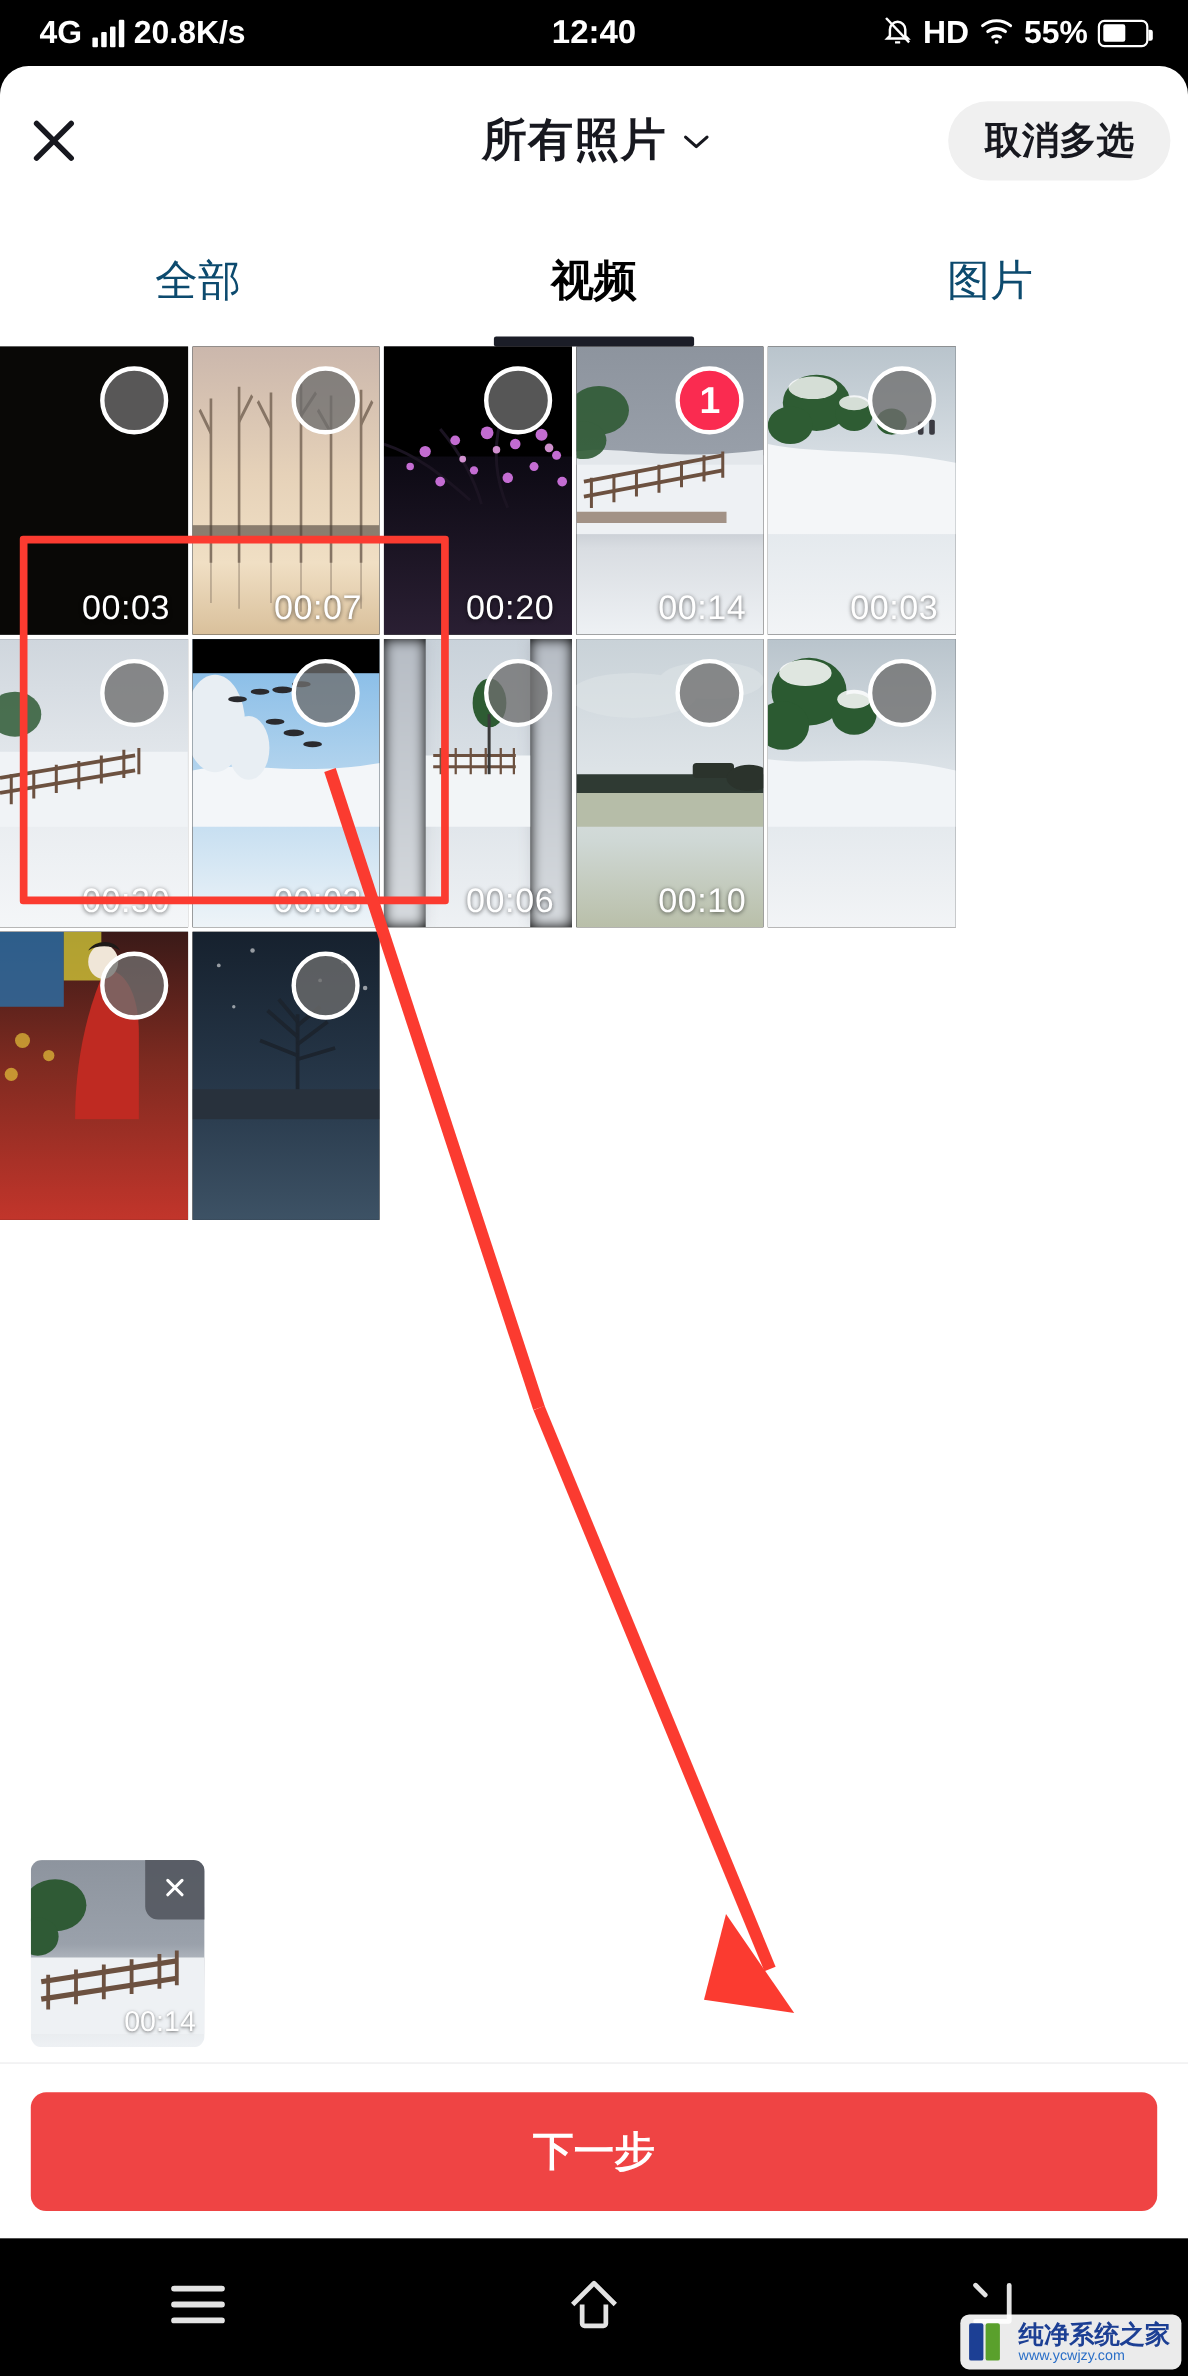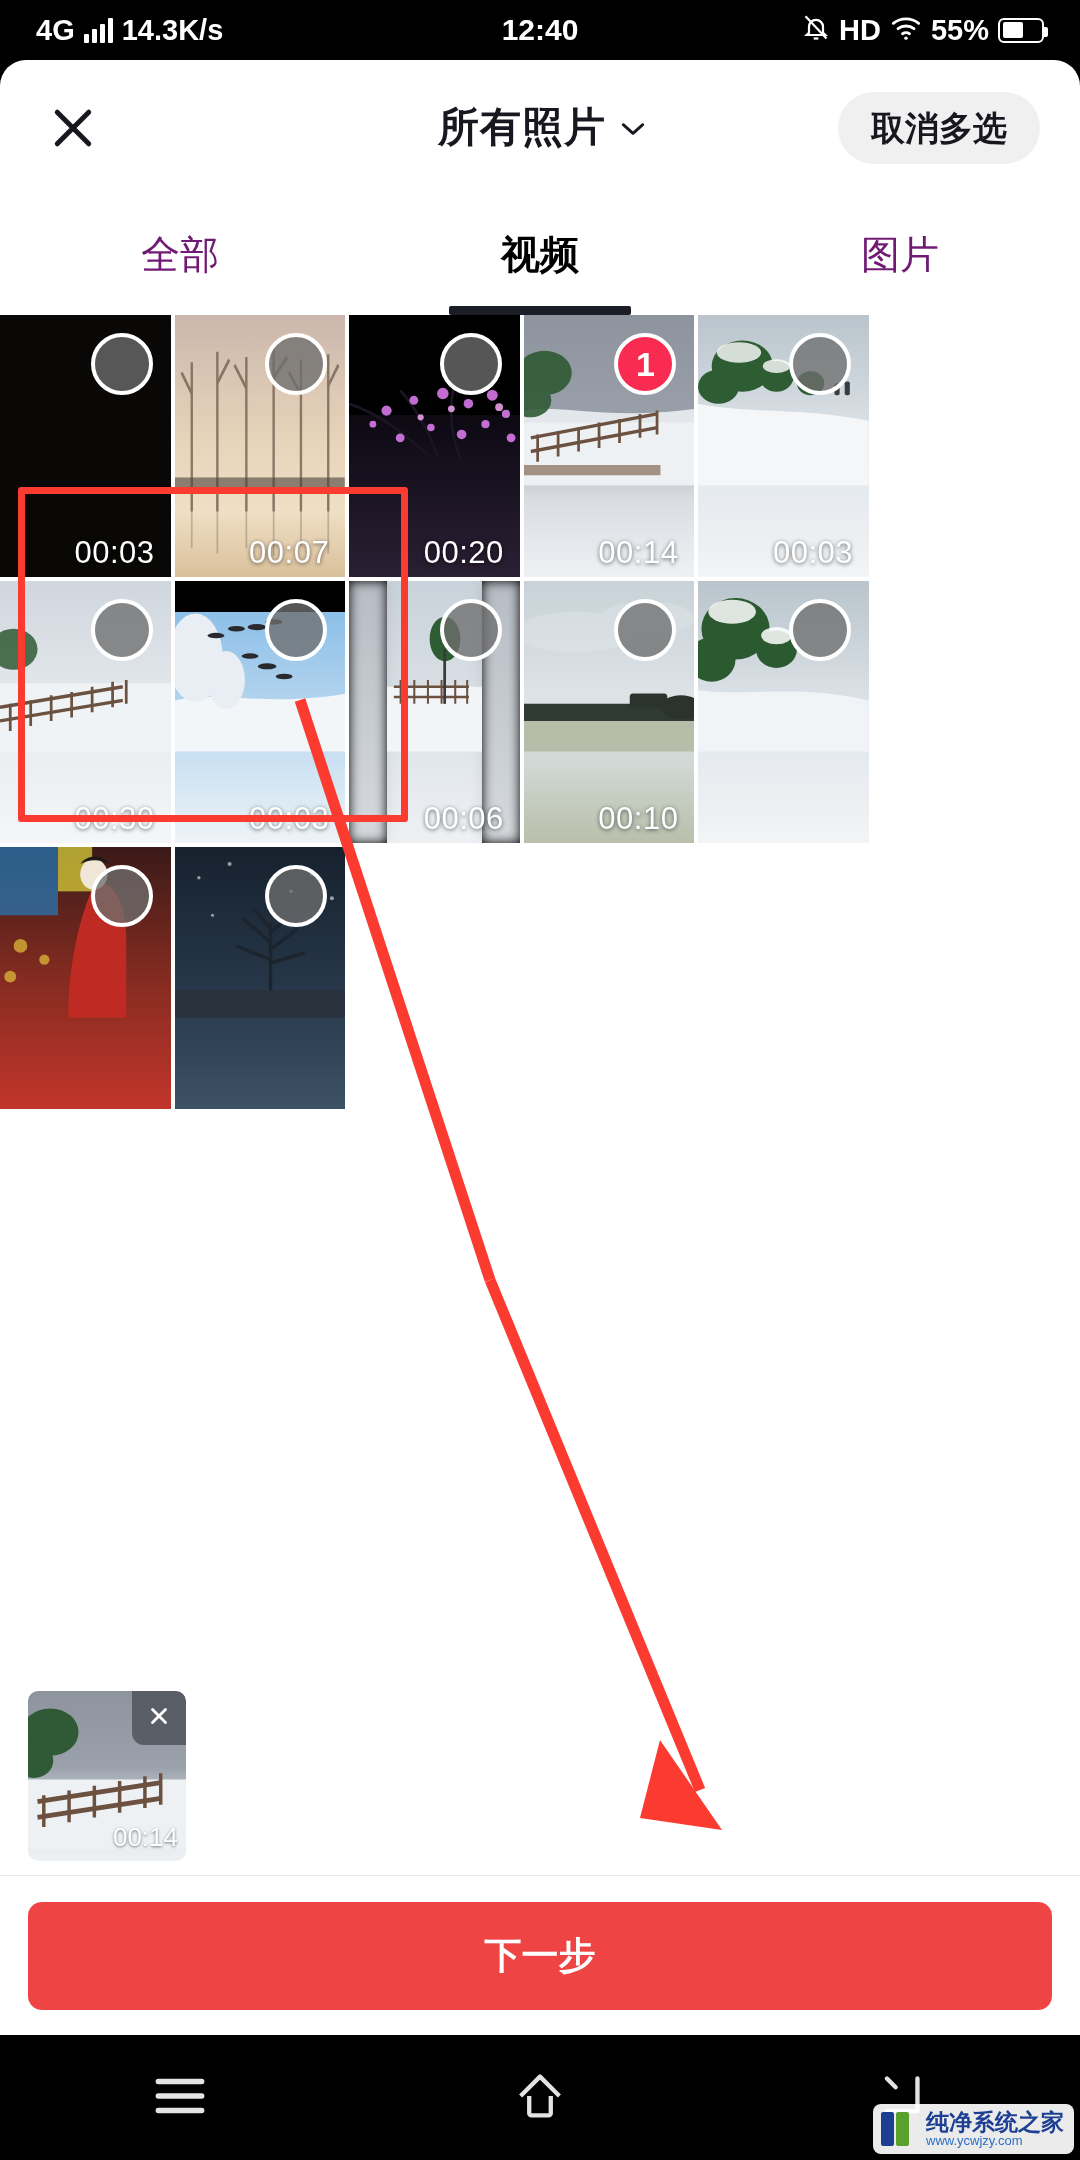--- a/index.html
+++ b/index.html
@@ -42,21 +42,21 @@
 
   
   .sheet {
     position: absolute; top: 60px; left: 0; width: 1080px; height: 1975px;
     background: #fff; border-radius: 26px 26px 0 0; overflow: hidden;
   }
 
   
   .header {
     position: relative; height: 135px; display: flex; align-items: center;
-    padding: 0 40px;
+    padding: 0 16px;
   }
   .close-btn {
     width: 66px; height: 66px; display: flex; align-items: center; justify-content: center;
     flex: 0 0 auto;
   }
   .close-btn svg { display: block; }
   .title-wrap {
     position: absolute; left: 0; right: 0; top: 0; height: 135px;
     display: flex; align-items: center; justify-content: center; gap: 14px;
     pointer-events: none;
@@ -67,21 +67,21 @@
     margin-left: auto; background: #f0f0f0; border-radius: 40px;
     padding: 19px 33px; font-size: 34px; font-weight: 600; color: #17181f;
     line-height: 1; white-space: nowrap;
   }
 
   
   .tabs {
     display: flex; height: 120px; align-items: center; position: relative;
   }
   .tab {
-    flex: 1; text-align: center; font-size: 39px; color: #701a75; font-weight: 500;
+    flex: 1; text-align: center; font-size: 39px; color: #0c4a6e; font-weight: 500;
     position: relative; height: 100%; display:flex; align-items:center; justify-content:center;
   }
   .tab.active { color: #000000; font-weight: 700; }
   .tab.active::after {
     content: ""; position: absolute; bottom: 0px; left: 50%; transform: translateX(-50%);
     width: 182px; height: 9px; background: #1b1d27; border-radius: 2px;
   }
 
   
   .grid {
@@ -194,21 +194,21 @@
 
   <div class="statusbar">
     <div class="sb-left">
       <span class="sb-text">4G</span>
       <span class="sig-bars">
           <i></i>
           <i></i>
           <i></i>
           <i></i>
         </span>
-      <span class="sb-text">14.3K/s</span>
+      <span class="sb-text">20.8K/s</span>
     </div>
     <div class="sb-time">12:40</div>
     <div class="sb-right">
       <span>
         <svg width="28" height="30" viewBox="0 0 24 24" fill="none" stroke="#fff" stroke-width="1.9">
           <path d="M18 16v-5a6 6 0 0 0-12 0v5l-2 2h16l-2-2z"></path>
             <path d="M10 21h4"></path>
             <path d="M3 2l18 19"></path>
         </svg>
       </span>

